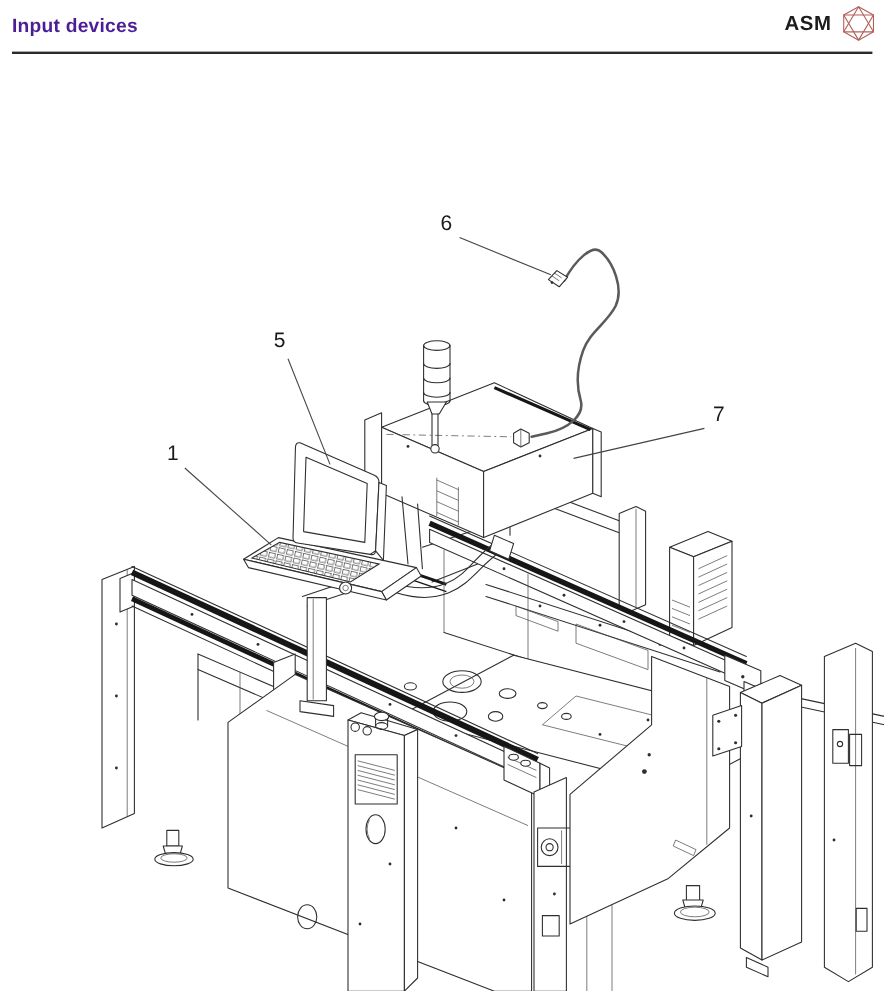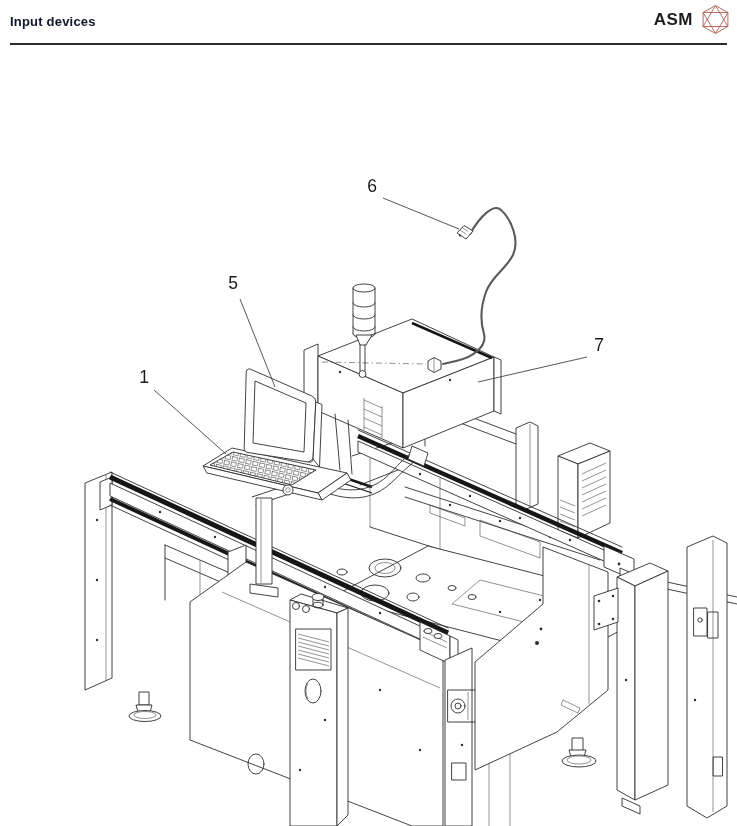--- a/index.html
+++ b/index.html
@@ -1,20 +1,20 @@
 <!DOCTYPE html>
 <html><head>
 <meta charset="utf-8">
 <style>
   html,body{margin:0;padding:0;background:#ffffff;}
   body{width:737px;height:826px;position:relative;overflow:hidden;
        font-family:"Liberation Sans", sans-serif;}
   .page-header{position:absolute;left:0;top:0;width:737px;height:60px;z-index:5;}
-  .page-title{position:absolute;left:10px;top:14px;font-size:13px;font-weight:bold;
-              color:#0f172a;letter-spacing:0.2px;}
+  .page-title{position:absolute;left:10px;top:14px;font-size:16px;font-weight:bold;
+              color:#4c1d95;letter-spacing:0.2px;}
   .header-rule{position:absolute;left:10px;top:43px;width:717px;height:2px;background:#2b2b2b;}
   .brand{position:absolute;right:6px;top:4px;display:flex;align-items:center;gap:7px;}
   .brand-text{font-size:17px;font-weight:bold;color:#1c1c1c;letter-spacing:0.5px;}
   .fig{position:absolute;left:0;top:0;z-index:1;}
   svg .ln{fill:none;stroke:#2e2e2e;stroke-width:0.9;stroke-linejoin:round;stroke-linecap:round;}
   svg .th{fill:none;stroke:#4a4a4a;stroke-width:0.6;stroke-linejoin:round;}
   svg .fw{fill:#ffffff;stroke:#2e2e2e;stroke-width:0.9;stroke-linejoin:round;}
   svg .dk{fill:none;stroke:#161616;stroke-linecap:butt;}
   svg .bolt{fill:#2e2e2e;stroke:none;}
   svg .callout{font-family:"Liberation Sans",sans-serif;font-size:17.5px;fill:#1a1a1a;}

